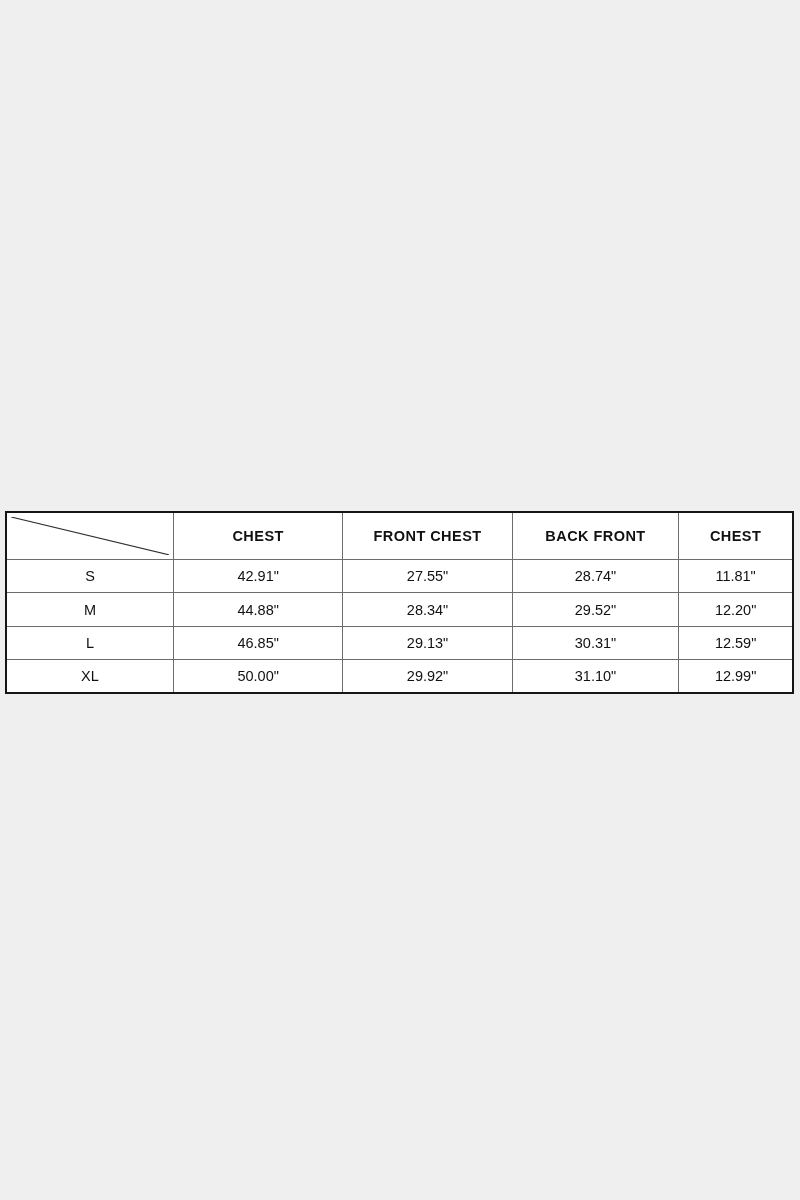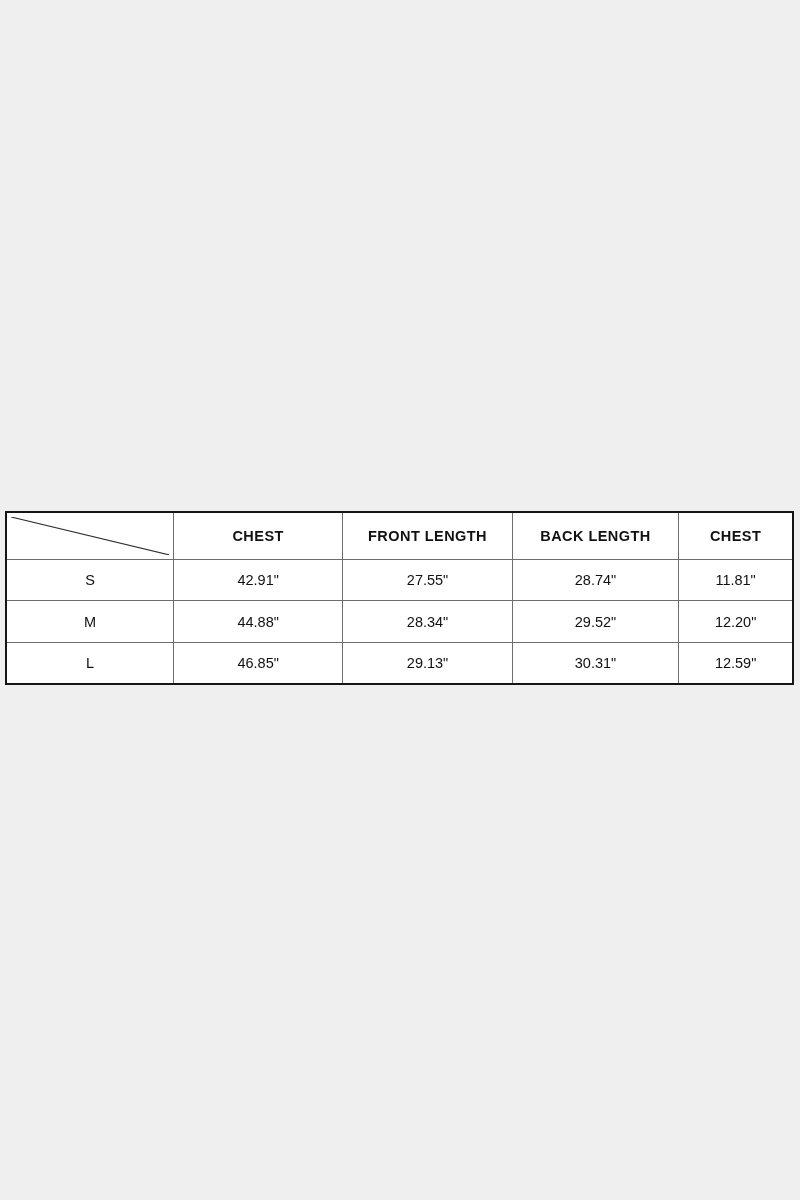--- a/index.html
+++ b/index.html
@@ -102,22 +102,22 @@
       <col class="c-sleeve">
     </colgroup>
     <thead>
       <tr>
         <th class="corner-cell">
           <svg viewBox="0 0 167 40" preserveAspectRatio="none">
             <line x1="0" y1="0" x2="167" y2="40" stroke="#303030" stroke-width="1.2" vector-effect="non-scaling-stroke"></line>
           </svg>
         </th>
         <th class="head-cell">CHEST</th>
-        <th class="head-cell">FRONT LENGTH</th>
-        <th class="head-cell">BACK LENGTH</th>
+        <th class="head-cell">FRONT CHEST</th>
+        <th class="head-cell">BACK FRONT</th>
         <th class="head-cell">CHEST</th>
       </tr>
     </thead>
     <tbody>
       <tr>
         <td class="size-cell">S</td>
         <td class="meas-cell">42.91"</td>
         <td class="meas-cell">27.55"</td>
         <td class="meas-cell">28.74"</td>
         <td class="meas-cell">11.81"</td>
@@ -129,15 +129,22 @@
         <td class="meas-cell">29.52"</td>
         <td class="meas-cell">12.20"</td>
       </tr>
       <tr>
         <td class="size-cell">L</td>
         <td class="meas-cell">46.85"</td>
         <td class="meas-cell">29.13"</td>
         <td class="meas-cell">30.31"</td>
         <td class="meas-cell">12.59"</td>
       </tr>
+      <tr>
+        <td class="size-cell">XL</td>
+        <td class="meas-cell">50.00"</td>
+        <td class="meas-cell">29.92"</td>
+        <td class="meas-cell">31.10"</td>
+        <td class="meas-cell">12.99"</td>
+      </tr>
     </tbody>
   </table>
 </div>
 
 </body></html>

